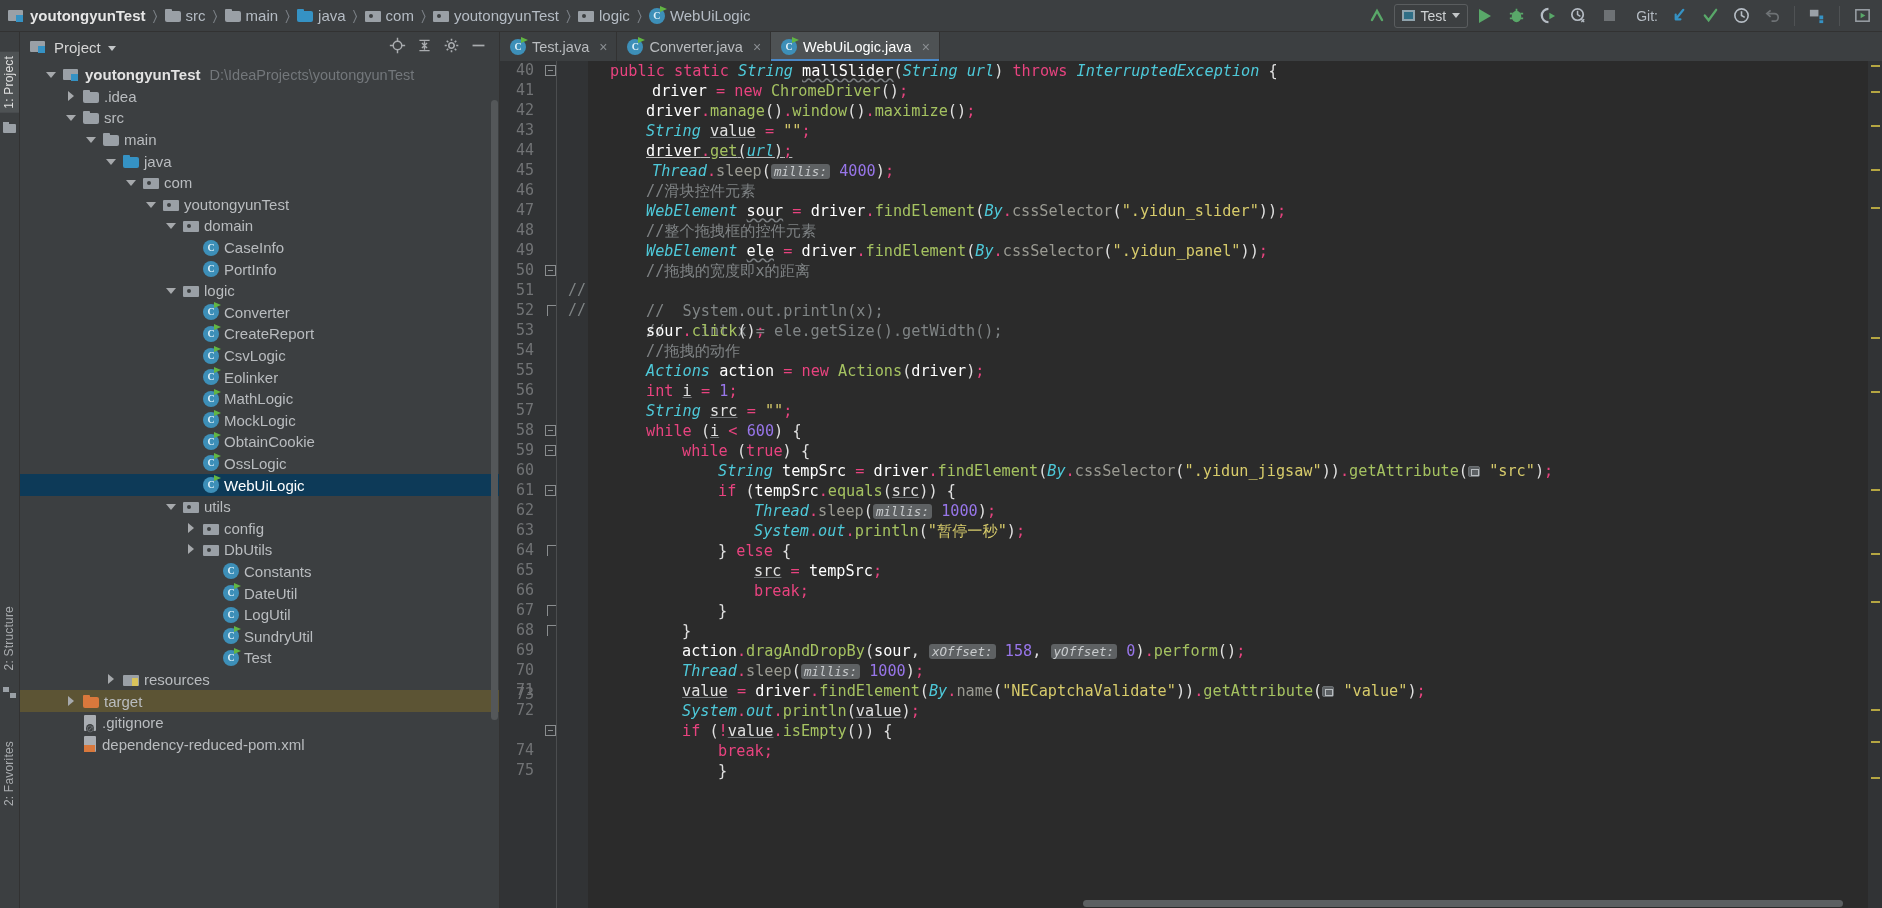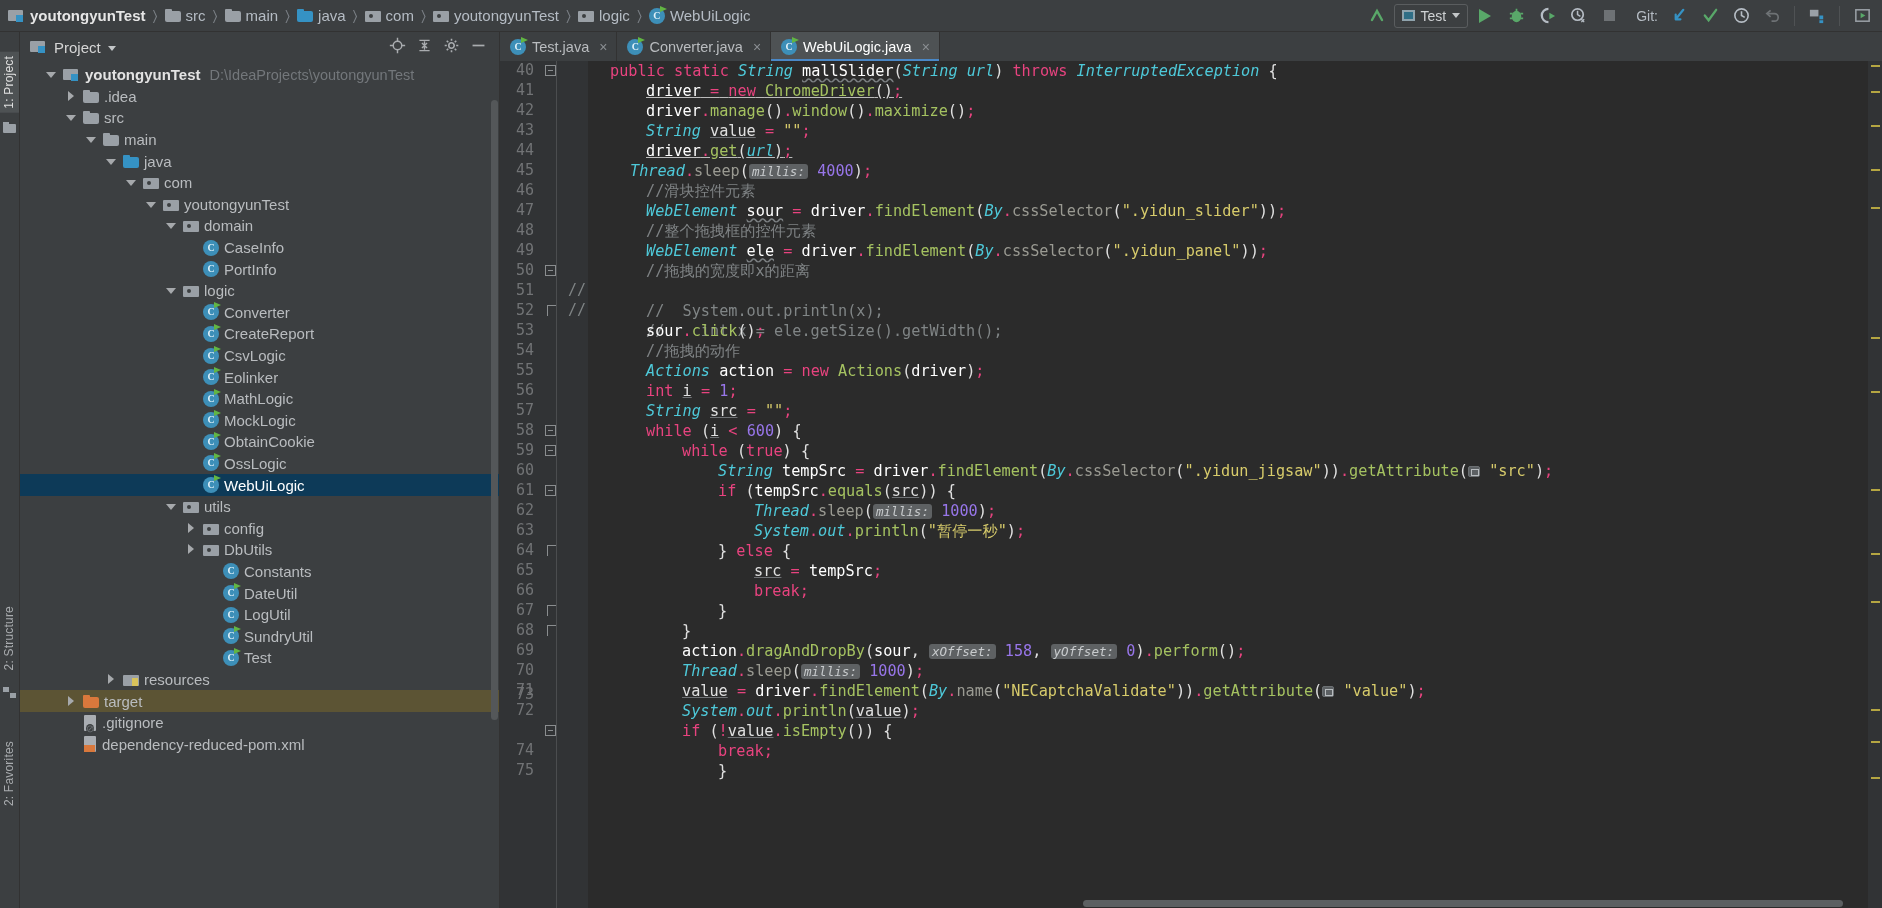--- a/index.html
+++ b/index.html
@@ -587,25 +587,25 @@
           <div class="ln" style="top: 624px;">73</div>
           <div class="fold minus" style="top: 664px;"></div>
           <div class="ln" style="top: 680px;">74</div>
           <div class="ln" style="top: 700px;">75</div>
           <div style="position: absolute; right: 2px; top: 220px; font-family: &quot;DejaVu Sans Mono&quot;, monospace; font-size: 15px; color: rgb(128, 133, 134);">//</div>
           <div style="position: absolute; right: 2px; top: 240px; font-family: &quot;DejaVu Sans Mono&quot;, monospace; font-size: 15px; color: rgb(128, 133, 134);">//</div>
           <div class="gline" style="top: 0px; height: 100%;"></div>
         </div>
       <div id="code">
           <div class="cl" style="top: 0px; left: 22px;"><span class="kwp">public</span> <span class="kwp">static</span> <span class="ty">String</span> <span class="ident squig">mallSlider</span><span class="punc">(</span><span class="ty">String</span> <span class="ty">url</span><span class="punc">)</span> <span class="kwp">throws</span> <span class="ty">InterruptedException</span> <span class="punc">{</span></div>
-          <div class="cl" style="top: 20px; left: 58px; text-decoration: underline;"><span class="ident">driver</span> <span class="semi">=</span> <span class="kwp">new</span> <span class="mth">ChromeDriver</span><span class="punc">()</span><span class="semi">;</span></div>
+          <div class="cl" style="top: 20px; left: 64px;"><span class="ident">driver</span> <span class="semi">=</span> <span class="kwp">new</span> <span class="mth">ChromeDriver</span><span class="punc">()</span><span class="semi">;</span></div>
           <div class="cl" style="top: 40px; left: 58px;"><span class="ident">driver</span><span class="dot">.</span><span class="mth">manage</span><span class="punc">()</span><span class="dot">.</span><span class="mth">window</span><span class="punc">()</span><span class="dot">.</span><span class="mth">maximize</span><span class="punc">()</span><span class="semi">;</span></div>
           <div class="cl" style="top: 60px; left: 58px;"><span class="ty">String</span> <span class="fld">value</span> <span class="semi">=</span> <span class="str">""</span><span class="semi">;</span></div>
           <div class="cl" style="top: 80px; left: 58px; text-decoration: underline;"><span class="ident">driver</span><span class="dot">.</span><span class="mth">get</span><span class="punc">(</span><span class="ty">url</span><span class="punc">)</span><span class="semi">;</span></div>
-          <div class="cl" style="top: 100px; left: 42px;"><span class="ty">Thread</span><span class="dot">.</span><span class="mthg">sleep</span><span class="punc">(</span><span class="param">millis:</span> <span class="num">4000</span><span class="punc">)</span><span class="semi">;</span></div>
+          <div class="cl" style="top: 100px; left: 64px;"><span class="ty">Thread</span><span class="dot">.</span><span class="mthg">sleep</span><span class="punc">(</span><span class="param">millis:</span> <span class="num">4000</span><span class="punc">)</span><span class="semi">;</span></div>
           <div class="cl" style="top: 120px; left: 58px;"><span class="cmt">//滑块控件元素</span></div>
           <div class="cl" style="top: 140px; left: 58px;"><span class="ty">WebElement</span> <span class="ident squig">sour</span> <span class="semi">=</span> <span class="ident">driver</span><span class="dot">.</span><span class="mth">findElement</span><span class="punc">(</span><span class="ty">By</span><span class="dot">.</span><span class="mthg">cssSelector</span><span class="punc">(</span><span class="str">".yidun_slider"</span><span class="punc">))</span><span class="semi">;</span></div>
           <div class="cl" style="top: 160px; left: 58px;"><span class="cmt">//整个拖拽框的控件元素</span></div>
           <div class="cl" style="top: 180px; left: 58px;"><span class="ty">WebElement</span> <span class="ident squig">ele</span> <span class="semi">=</span> <span class="ident">driver</span><span class="dot">.</span><span class="mth">findElement</span><span class="punc">(</span><span class="ty">By</span><span class="dot">.</span><span class="mthg">cssSelector</span><span class="punc">(</span><span class="str">".yidun_panel"</span><span class="punc">))</span><span class="semi">;</span></div>
           <div class="cl" style="top: 200px; left: 58px;"><span class="cmt">//拖拽的宽度即x的距离</span></div>
           <div class="cl" style="top: 220px; left: 58px; margin-top: 40px;"><span class="cmtline">//</span><span class="cmtline">    int x = ele.getSize().getWidth();</span></div>
           <div class="cl" style="top: 240px; left: 58px;"><span class="cmtline">//</span><span class="cmtline">  System.out.println(x);</span></div>
           <div class="cl" style="top: 260px; left: 58px;"><span class="ident">sour</span><span class="dot">.</span><span class="mth">click</span><span class="punc">()</span><span class="semi">;</span></div>
           <div class="cl" style="top: 280px; left: 58px;"><span class="cmt">//拖拽的动作</span></div>
           <div class="cl" style="top: 300px; left: 58px;"><span class="ty">Actions</span> <span class="ident">action</span> <span class="semi">=</span> <span class="kwp">new</span> <span class="mth">Actions</span><span class="punc">(</span><span class="ident">driver</span><span class="punc">)</span><span class="semi">;</span></div>

